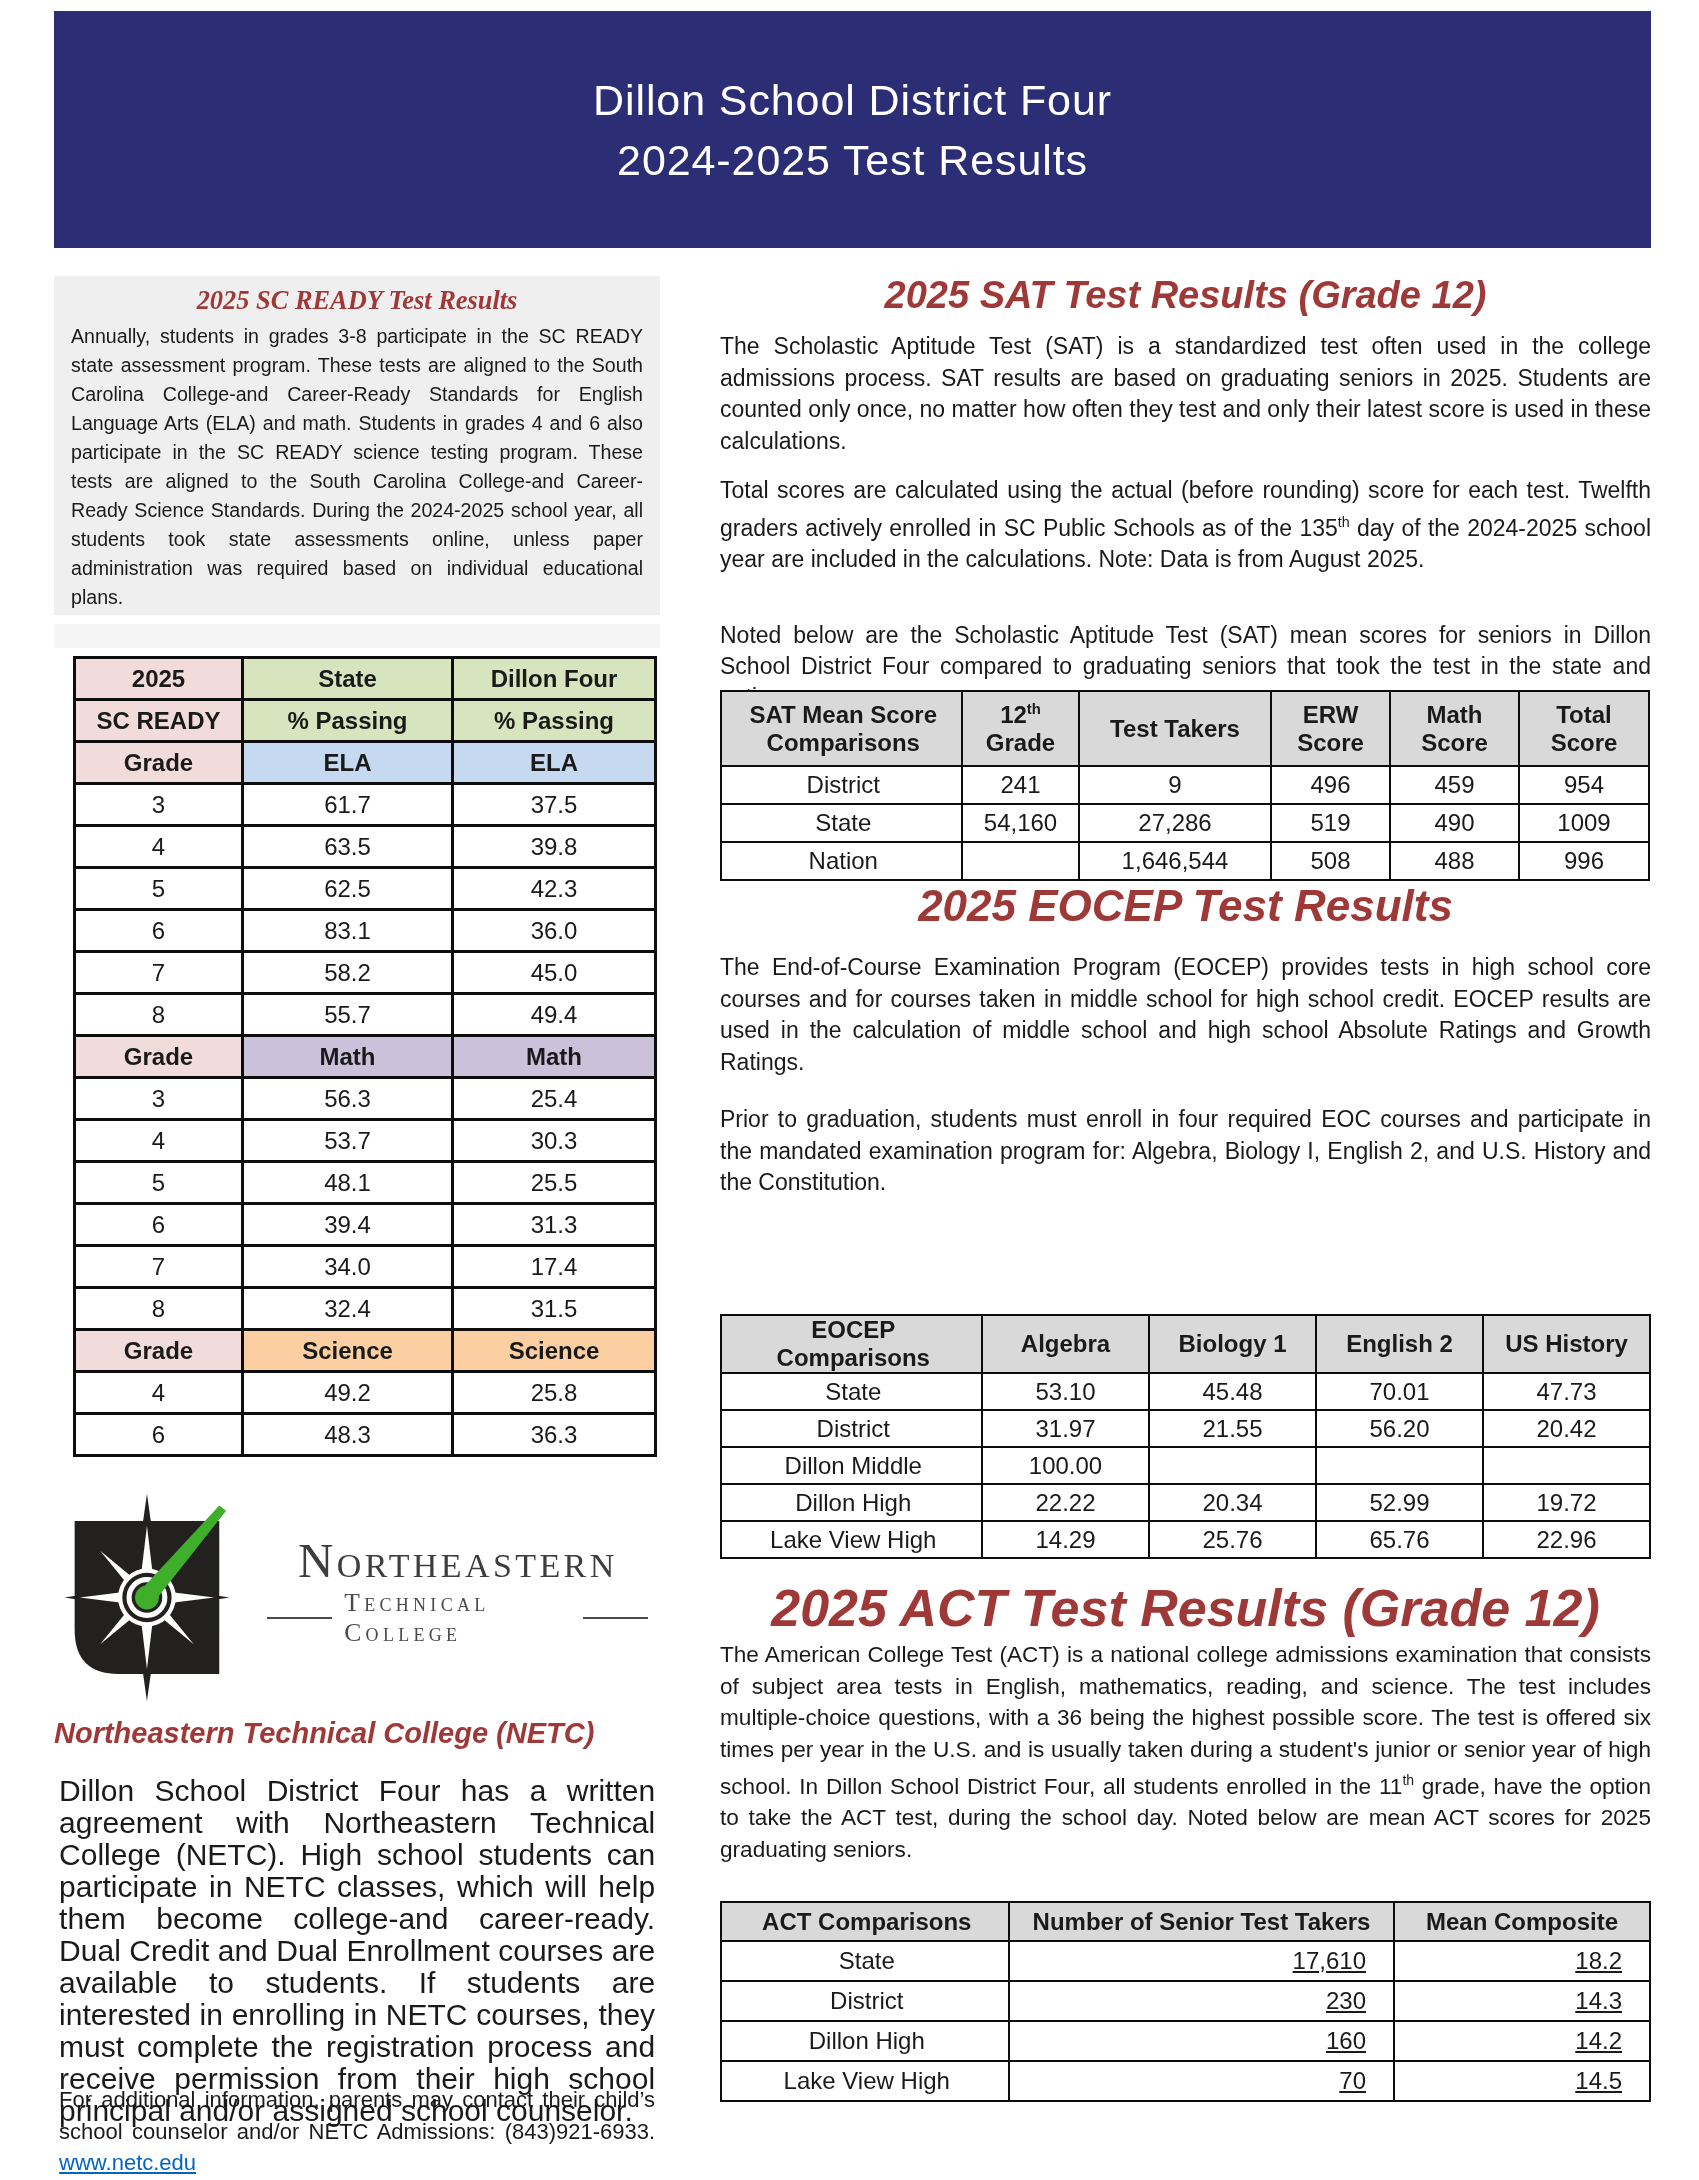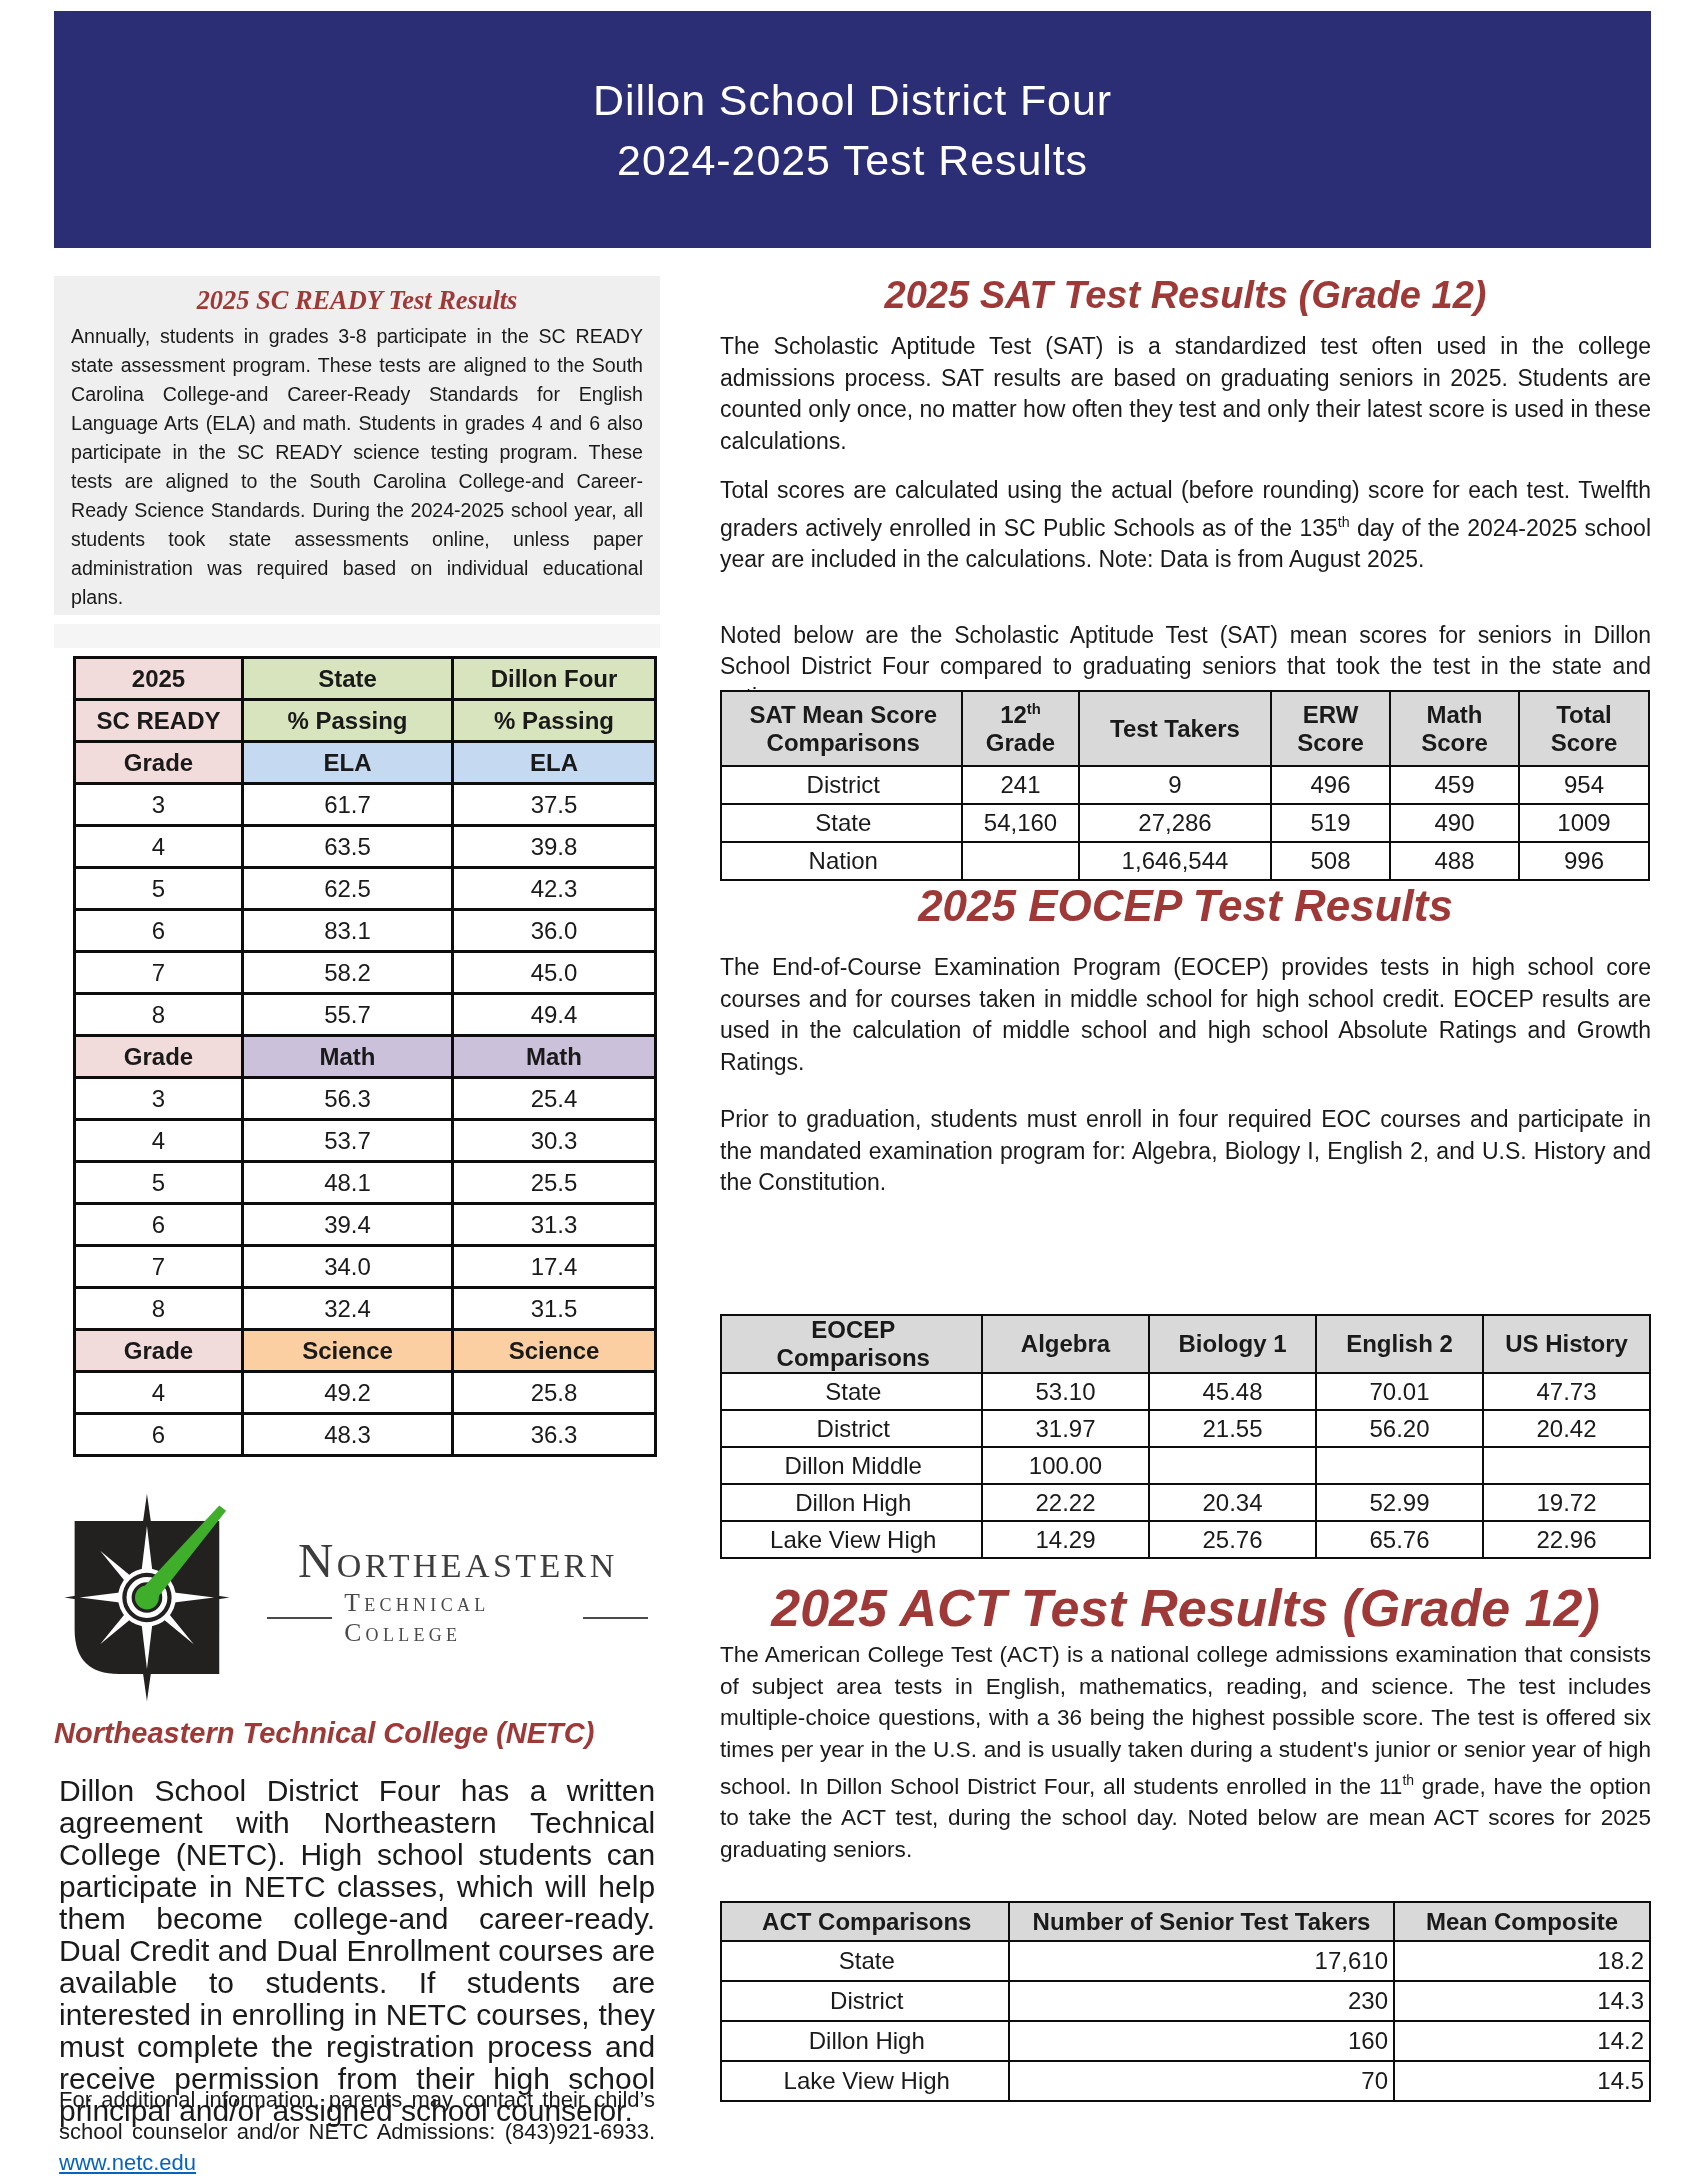--- a/index.html
+++ b/index.html
@@ -81,21 +81,21 @@
 
   .eocep-table{top:1043px;}
   .eocep-table th{height:39px;}
   .eocep-table td{height:37px;}
   .eocep-table .ec0{width:261px;} .eocep-table .ec1,.eocep-table .ec2,.eocep-table .ec3,.eocep-table .ec4{width:167px;}
 
   .act-table{top:1630px;}
   .act-table th{height:39px;}
   .act-table td{height:40px;}
   .act-table .ac0{width:288px;} .act-table .ac1{width:385px;} .act-table .ac2{width:256px;}
-  .act-table td:nth-child(2), .act-table td:nth-child(3){text-align:right;padding-right:5px;}
+  .act-table td:nth-child(2), .act-table td:nth-child(3){text-align:right;padding-right:27px;text-decoration:underline;}
 
   sup{font-size:0.62em;}
   .it{font-style:italic;}
 </style>
 </head>
 <body>
 
 <div class="page">
 
   <div class="banner">

